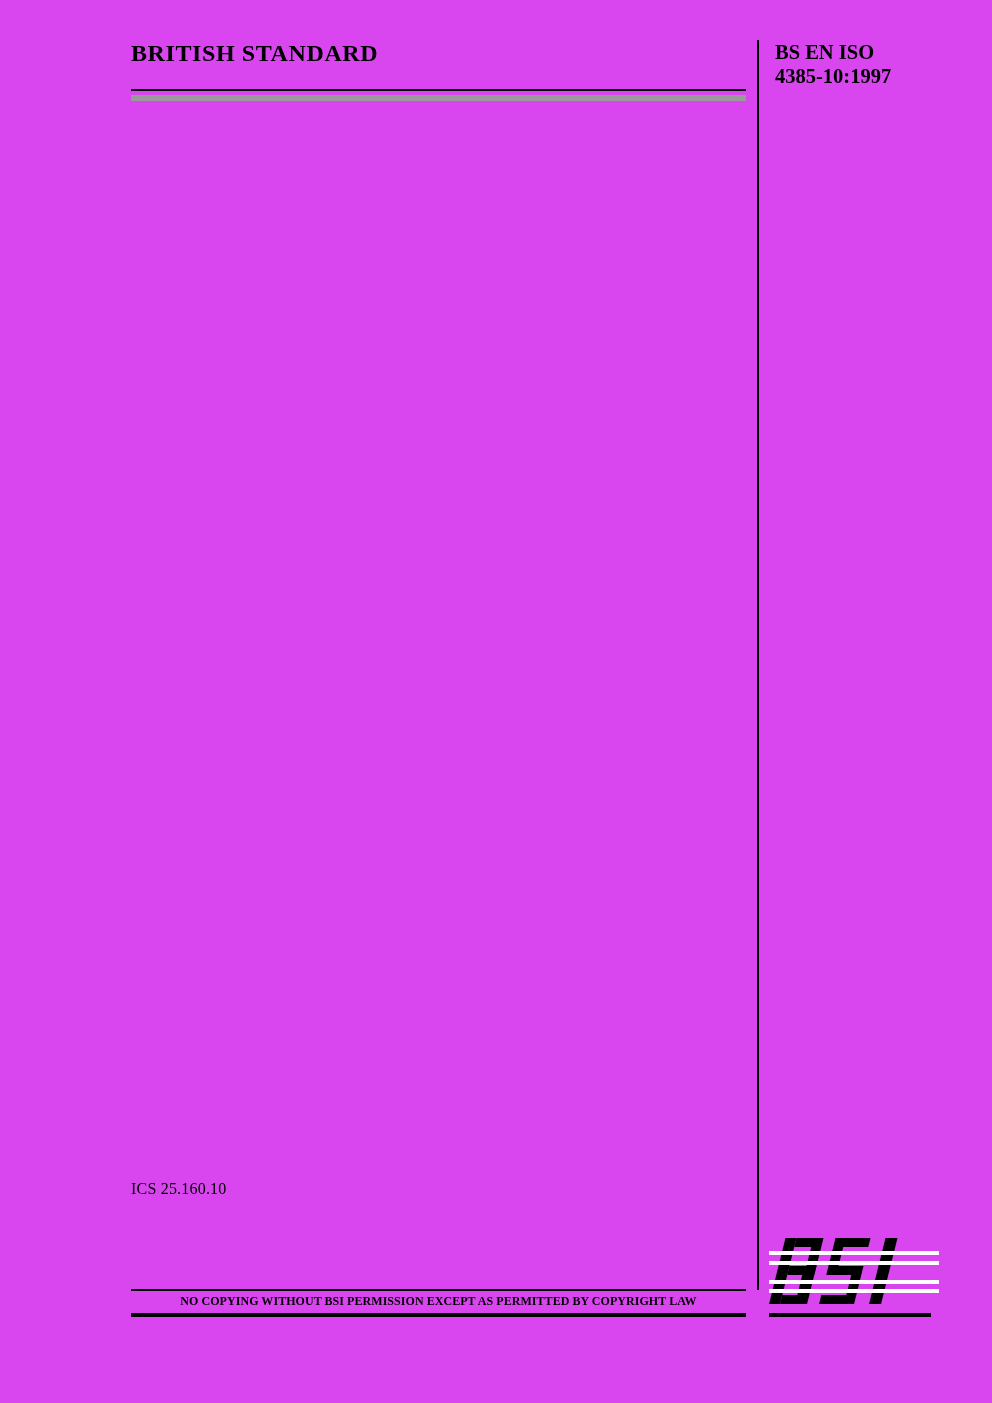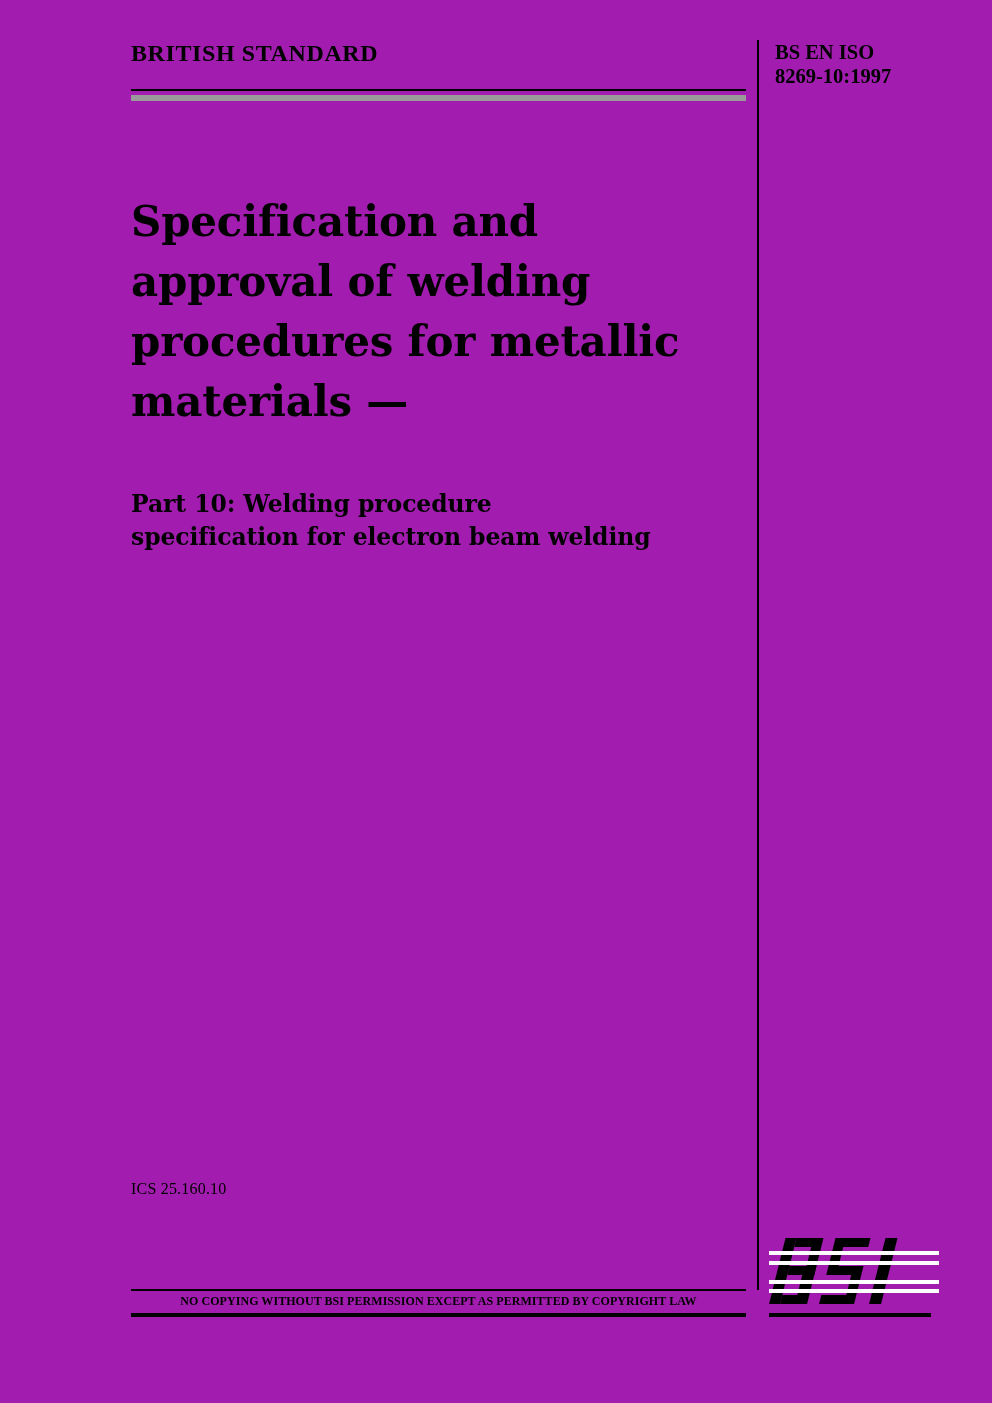--- a/index.html
+++ b/index.html
@@ -8,21 +8,21 @@
     background: #ffffff;
   }
   body {
     font-family: "Liberation Serif", serif;
     color: #000000;
   }
   .page {
     position: relative;
     width: 992px;
     height: 1403px;
-    background: #a21caf;
+    background: #d946ef;
     overflow: hidden;
   }
 
   
   .header {
     position: absolute;
     left: 131px;
     top: 40px;
     width: 800px;
     display: flex;
@@ -178,32 +178,28 @@
 <body>
 
 <div class="page">
 
   <div class="header">
     <div class="header-left">
       <div class="header-title">BRITISH STANDARD</div>
     </div>
     <div class="header-right">
       <div class="header-ref">BS EN ISO
-8269-10:1997</div>
+4385-10:1997</div>
     </div>
   </div>
 
   <div class="rule-thin"></div>
   <div class="rule-grey"></div>
   <div class="v-divider"></div>
 
-  <div class="title-block">
-    <h1 class="doc-title">Specification and approval of welding procedures for metallic materials —</h1>
-    <h2 class="doc-subtitle">Part 10: Welding procedure specification for electron beam welding</h2>
-  </div>
 
 
   <div class="ics">ICS 25.160.10</div>
 
   <div class="footer-rule-top"></div>
   <div class="footer-text">NO COPYING WITHOUT BSI PERMISSION EXCEPT AS PERMITTED BY COPYRIGHT LAW</div>
   <div class="footer-rule-bottom"></div>
   <div class="footer-rule-right"></div>
 
   <div class="bsi-logo">

